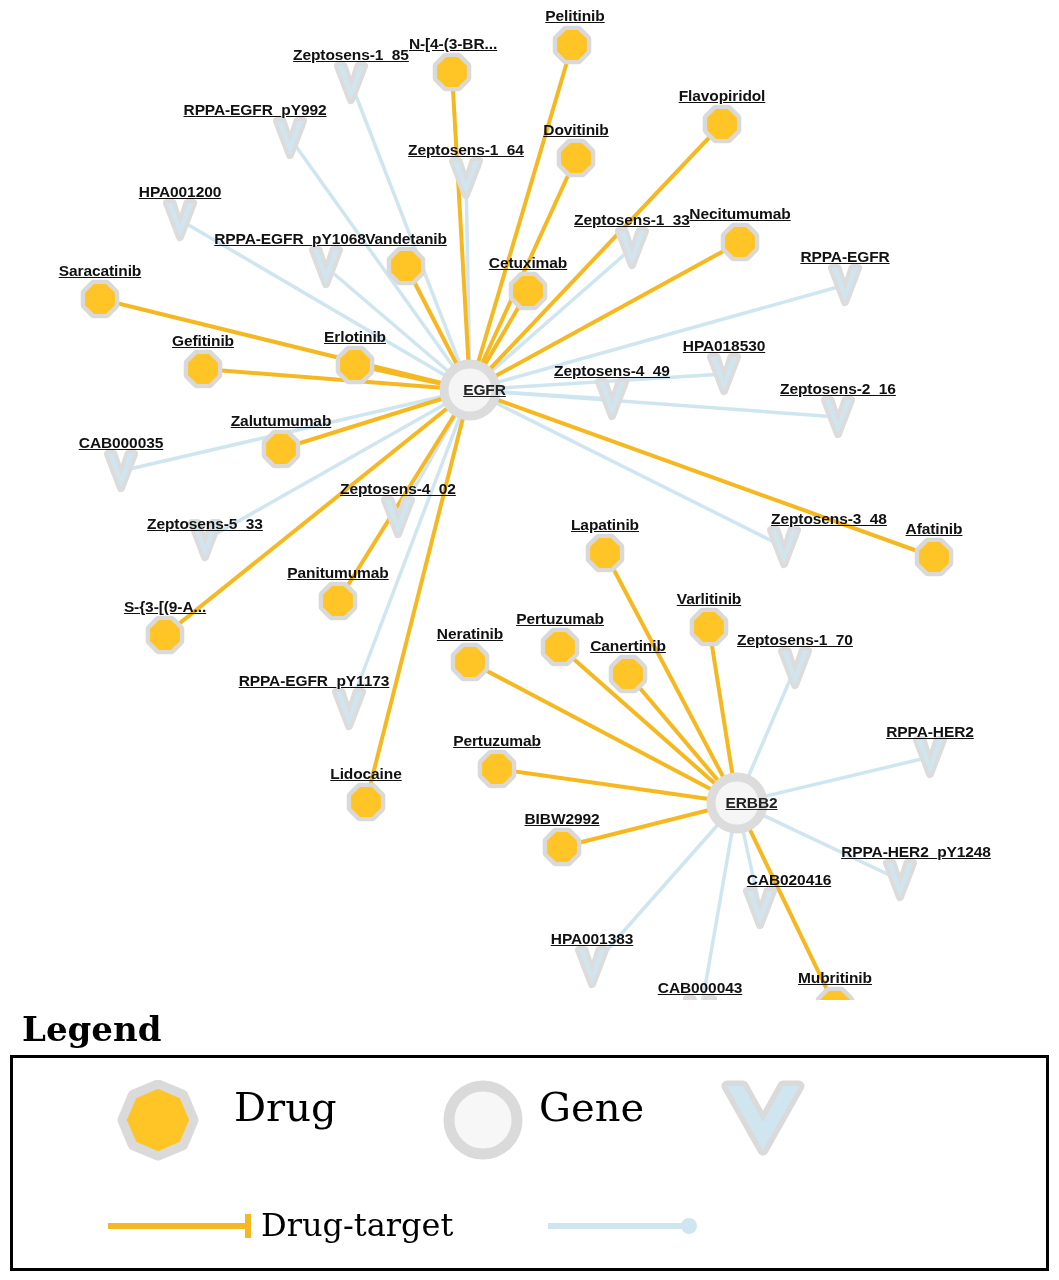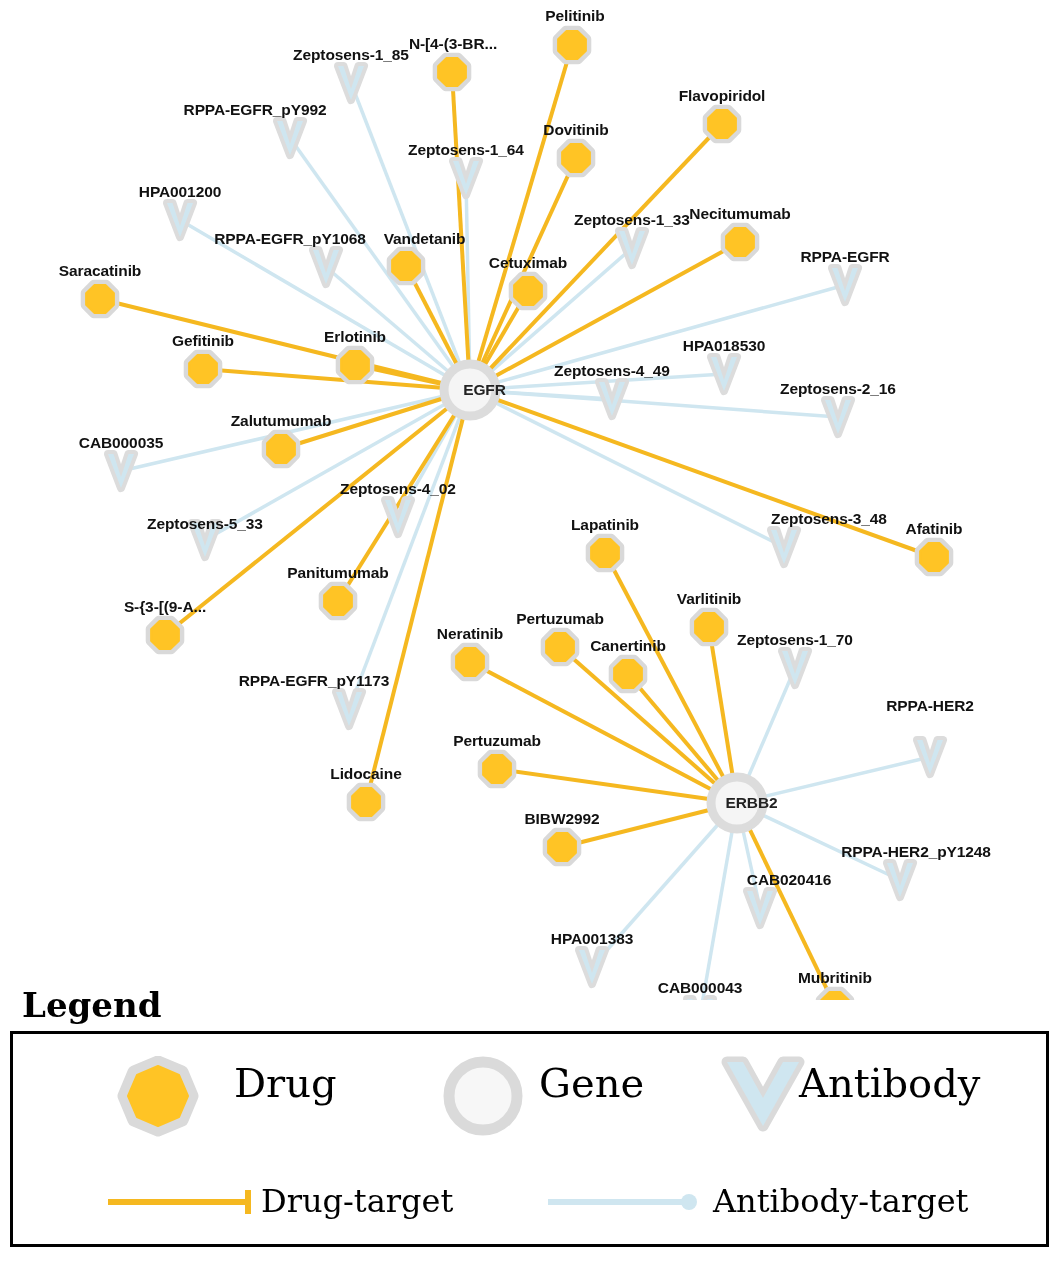--- a/index.html
+++ b/index.html
@@ -23,40 +23,42 @@
   }
   .node-label {
     position: absolute;
     font-family: "Liberation Sans", sans-serif;
     font-weight: bold;
     font-size: 15.5px;
     color: #111111;
     white-space: nowrap;
     transform: translate(-50%, -50%);
     letter-spacing: -0.1px;
+    text-decoration: underline;
   }
   .gene-label {
     font-size: 15.5px;
     font-weight: bold;
     color: #222;
     padding-left: 29px;
   }
   #legend-wrap {
     position: absolute;
     left: 0;
     top: 985px;
     width: 1059px;
   }
   #legend-title {
     font-family: "DejaVu Serif", serif;
     font-size: 34px;
     font-weight: bold;
     color: #000;
     margin-left: 22px;
     margin-bottom: 6px;
+    margin-top: 24px;
   }
   #legend-box {
     margin: 0 10px 0 10px;
     border: 3px solid #000;
     height: 210px;
     position: relative;
     background: #fff;
   }
   .legend-text {
     font-family: "DejaVu Serif", serif;
@@ -231,31 +233,31 @@
       <div class="node-label " style="left: 845px; top: 257px;">RPPA-EGFR</div>
       <div class="node-label " style="left: 724px; top: 346px;">HPA018530</div>
       <div class="node-label " style="left: 612px; top: 371px;">Zeptosens-4_49</div>
       <div class="node-label " style="left: 838px; top: 389px;">Zeptosens-2_16</div>
       <div class="node-label " style="left: 121px; top: 443px;">CAB000035</div>
       <div class="node-label " style="left: 398px; top: 489px;">Zeptosens-4_02</div>
       <div class="node-label " style="left: 205px; top: 524px;">Zeptosens-5_33</div>
       <div class="node-label " style="left: 784px; top: 519px; margin-left: 45px;">Zeptosens-3_48</div>
       <div class="node-label " style="left: 795px; top: 640px;">Zeptosens-1_70</div>
       <div class="node-label " style="left: 314px; top: 681px;">RPPA-EGFR_pY1173</div>
-      <div class="node-label " style="left: 930px; top: 706px;">RPPA-HER2</div>
+      <div class="node-label " style="left: 930px; top: 732px;">RPPA-HER2</div>
       <div class="node-label " style="left: 916px; top: 852px;">RPPA-HER2_pY1248</div>
       <div class="node-label " style="left: 789px; top: 880px;">CAB020416</div>
       <div class="node-label " style="left: 592px; top: 939px;">HPA001383</div>
       <div class="node-label " style="left: 700px; top: 988px;">CAB000043</div>
       <div class="node-label " style="left: 575px; top: 16px;">Pelitinib</div>
       <div class="node-label " style="left: 453px; top: 44px;">N-[4-(3-BR...</div>
       <div class="node-label " style="left: 722px; top: 96px;">Flavopiridol</div>
       <div class="node-label " style="left: 576px; top: 130px;">Dovitinib</div>
       <div class="node-label " style="left: 740px; top: 214px;">Necitumumab</div>
-      <div class="node-label " style="left: 406px; top: 239px; padding-left: 37px;">Vandetanib</div>
+      <div class="node-label " style="left: 406px; top: 239px;">Vandetanib</div>
       <div class="node-label " style="left: 528px; top: 263px;">Cetuximab</div>
       <div class="node-label " style="left: 100px; top: 271px;">Saracatinib</div>
       <div class="node-label " style="left: 203px; top: 341px;">Gefitinib</div>
       <div class="node-label " style="left: 355px; top: 337px;">Erlotinib</div>
       <div class="node-label " style="left: 281px; top: 421px;">Zalutumumab</div>
       <div class="node-label " style="left: 934px; top: 529px;">Afatinib</div>
       <div class="node-label " style="left: 605px; top: 525px;">Lapatinib</div>
       <div class="node-label " style="left: 709px; top: 599px;">Varlitinib</div>
       <div class="node-label " style="left: 338px; top: 573px;">Panitumumab</div>
       <div class="node-label " style="left: 165px; top: 607px;">S-{3-[(9-A...</div>
@@ -283,28 +285,26 @@
 
     <svg class="legend-icon" style="left:420px; top:22px;" width="100" height="90">
       <circle cx="50" cy="40" r="34" fill="#F7F7F7" stroke="#DADADA" stroke-width="11"></circle>
     </svg>
     <div class="legend-text" style="left:515px; top:26px;">Gene</div>
 
     <svg class="legend-icon" style="left:700px; top:18px;" width="100" height="95">
       <path d="M14,10 L50,74 L86,10 L70,10 L50,46 L30,10 Z" fill="#CFE6F0" stroke="#DADADA" stroke-width="11" stroke-linejoin="round"></path>
       <path d="M14,10 L50,74 L86,10 L70,10 L50,46 L30,10 Z" fill="#CFE6F0"></path>
     </svg>
-    <div class="legend-text" style="left:775px; top:26px;">Antibody</div>
 
     <svg class="legend-icon" style="left:90px; top:150px;" width="160" height="36">
       <line x1="5" y1="18" x2="145" y2="18" stroke="#F5B820" stroke-width="6"></line>
       <line x1="145" y1="6" x2="145" y2="30" stroke="#F5B820" stroke-width="6"></line>
     </svg>
     <div class="legend-text-sm" style="left:248px; top:148px;">Drug-target</div>
 
     <svg class="legend-icon" style="left:530px; top:150px;" width="160" height="36">
       <line x1="5" y1="18" x2="140" y2="18" stroke="#CFE6F0" stroke-width="6"></line>
       <circle cx="146" cy="18" r="8" fill="#CFE6F0"></circle>
     </svg>
-    <div class="legend-text-sm" style="left:700px; top:148px;">Antibody-target</div>
 
   </div>
 </div>
 
 </body></html>

